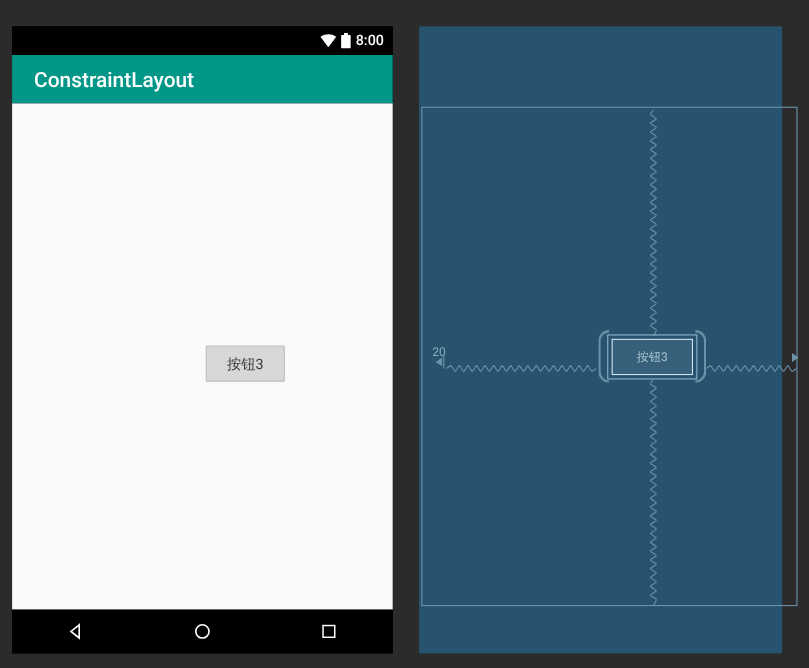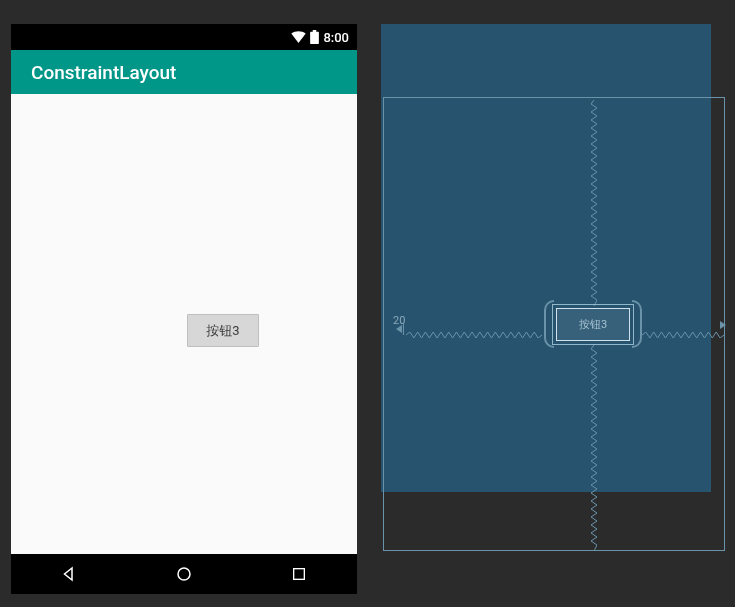--- a/index.html
+++ b/index.html
@@ -55,21 +55,21 @@
     background: #000;
     display: flex; align-items: center; justify-content: space-around;
     color: #fff;
   }
   .nav-btn { width: 40px; height: 40px; display: flex; align-items: center; justify-content: center; }
 
   
   .editor {
     position: absolute;
     left: 365px; top: 24px;
-    width: 346px; height: 468px; padding-left: 16px;
+    width: 346px; height: 570px; padding-left: 16px;
   }
   .blueprint {
     width: 100%; height: 100%;
     background: #27536f;
     position: relative;
   }
   .blueprint-inner {
     position: absolute;
     left: 2px; top: 73px;
     width: 342px; height: 454px;

